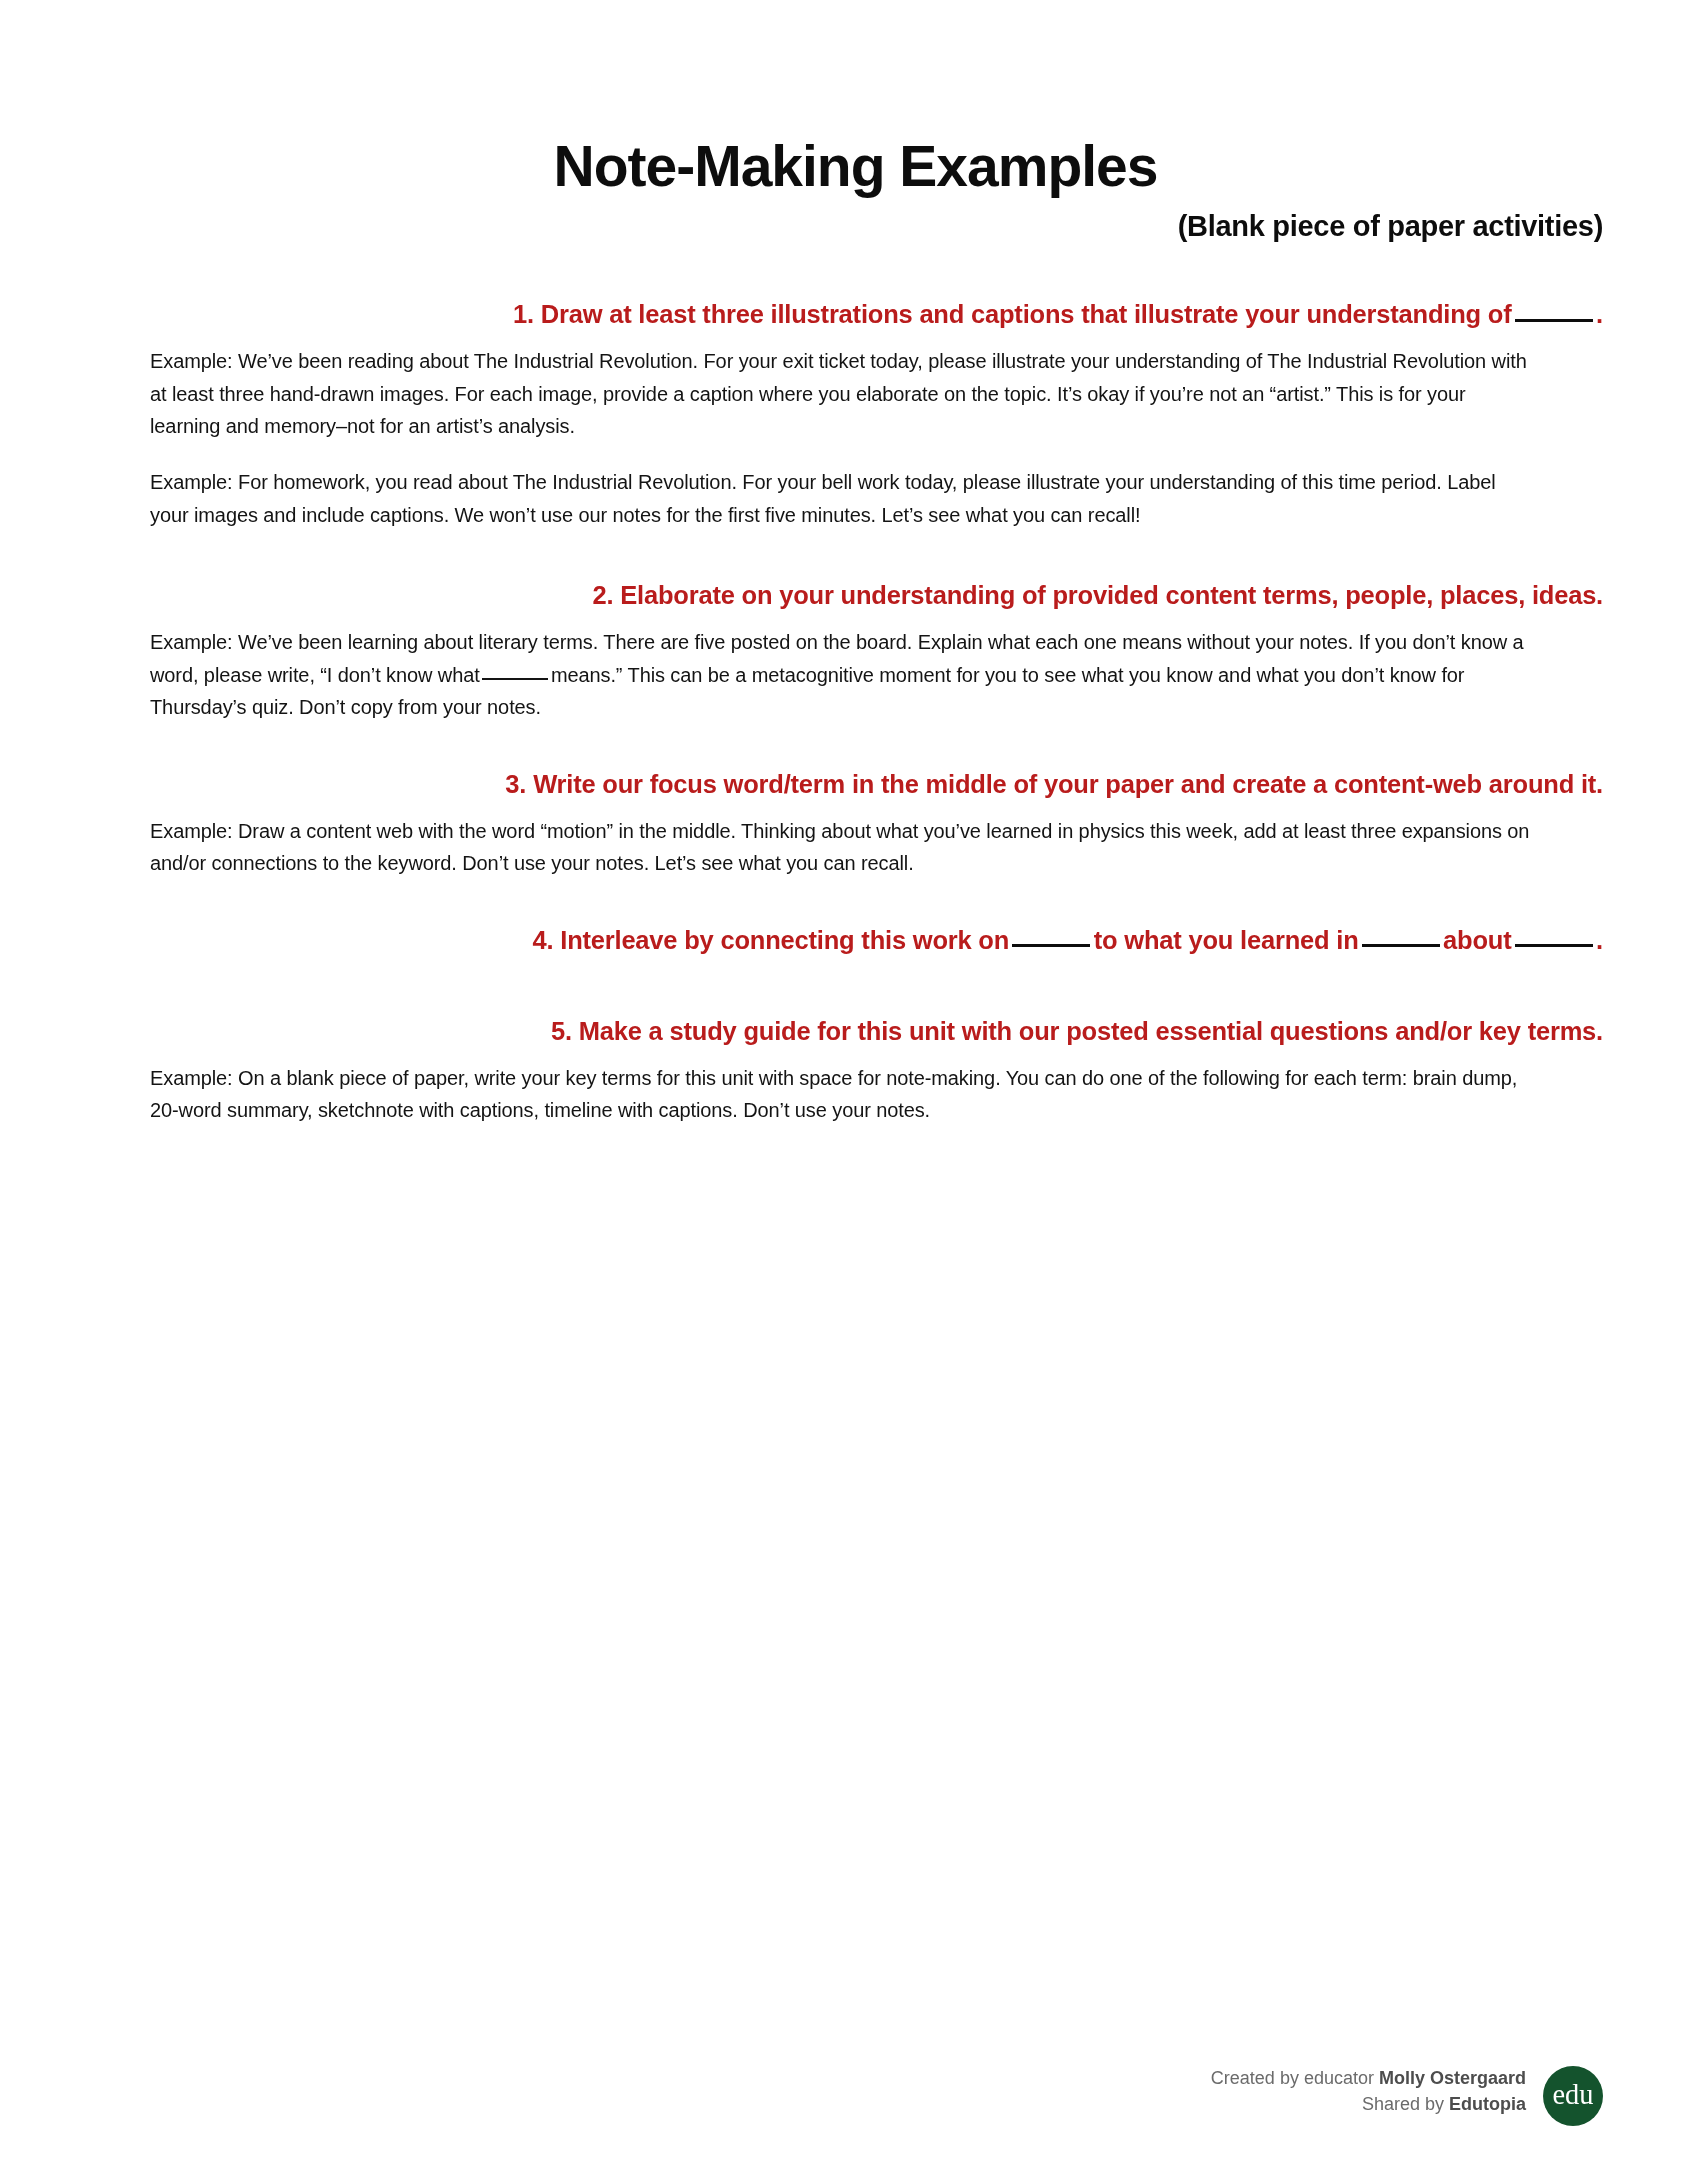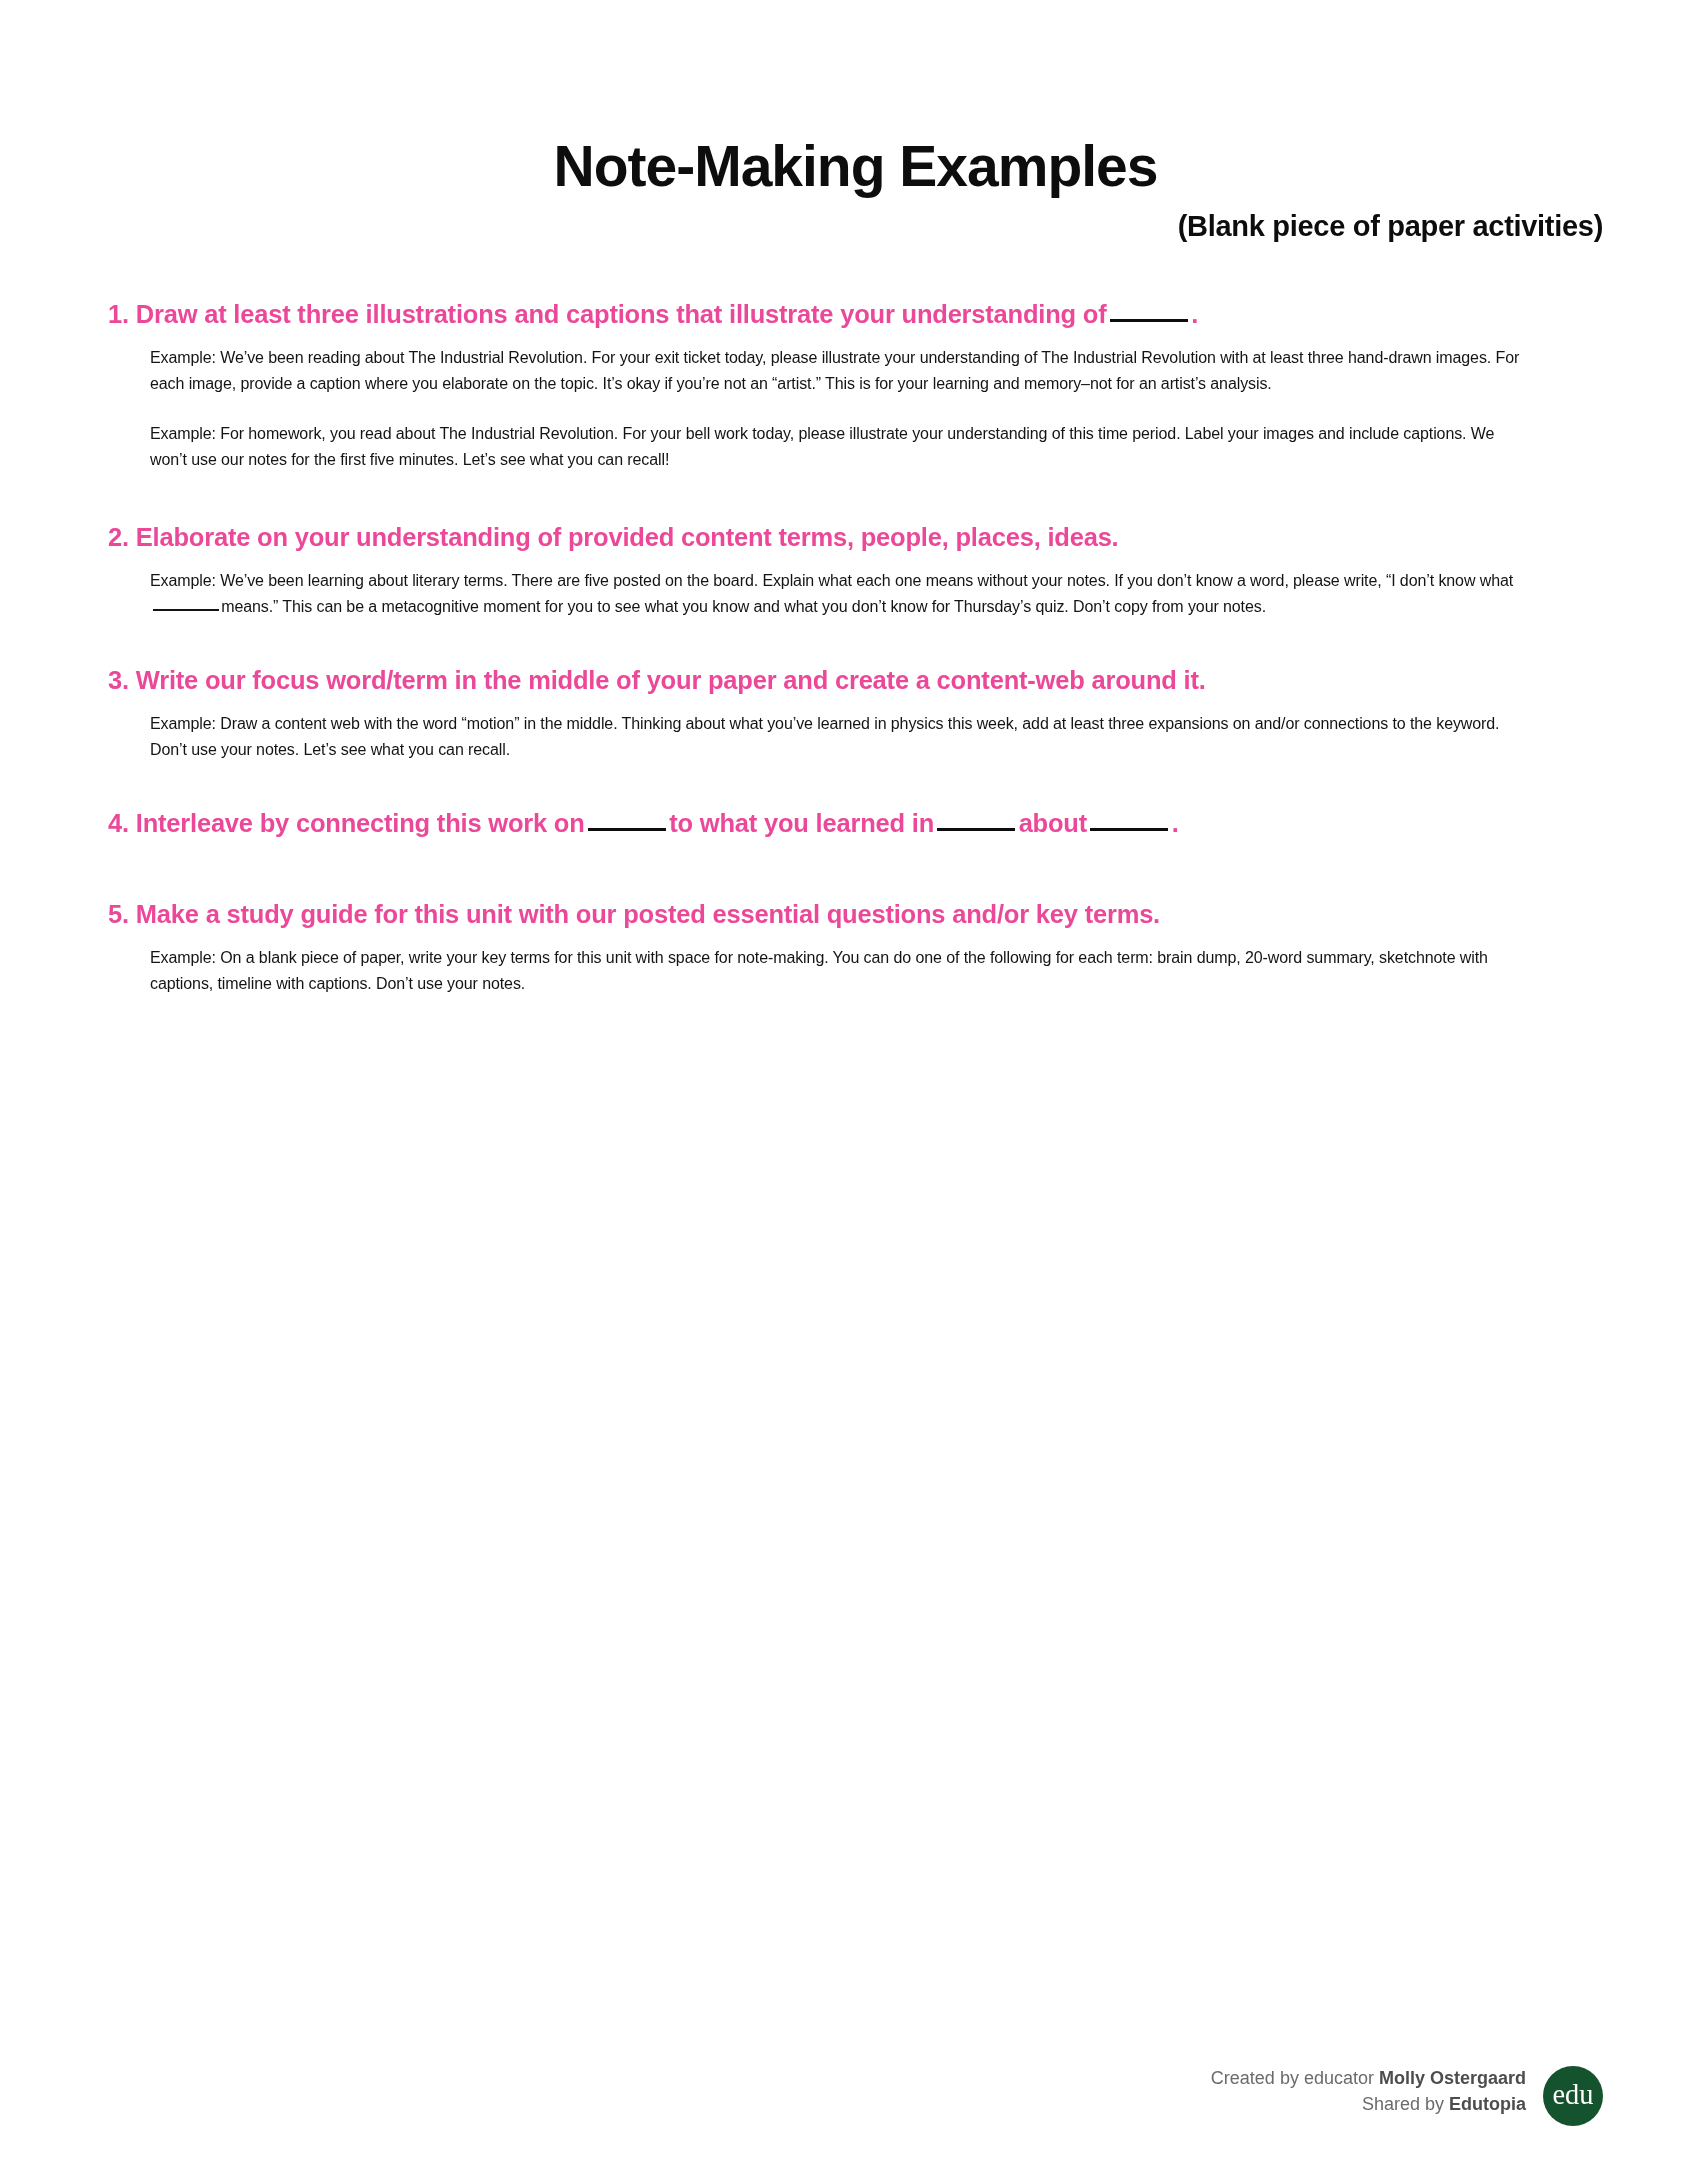--- a/index.html
+++ b/index.html
@@ -53,34 +53,35 @@
     margin-top: 57px;
   }
   .section {
     margin-bottom: 0;
   }
   .section-heading {
     font-size: 25.5px;
     font-weight: 800;
     letter-spacing: -0.2px;
     line-height: 1.28;
-    color: #ec4899;
+    color: #b91c1c;
     margin: 0 0 14.6px 0;
     padding-left: 0;
+    text-align: right;
   }
   .section-heading .blank {
     display: inline-block;
     border-bottom: 3.3px solid #0d0d0d;
     width: 78px;
     vertical-align: 1.3px;
     margin: 0 3.3px;
     height: 0.7px;
   }
   .para {
-    font-size: 16px;
+    font-size: 20px;
     font-weight: 400;
     line-height: 1.62;
     color: #141414;
     margin: 0 0 0 0;
     padding-left: 42px;
     max-width: 1383px;
     letter-spacing: -0.1px;
   }
   .para .blank-inline {
     display: inline-block;

